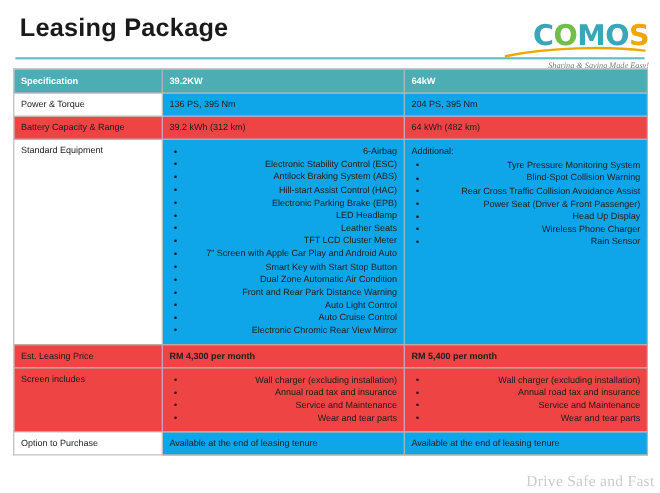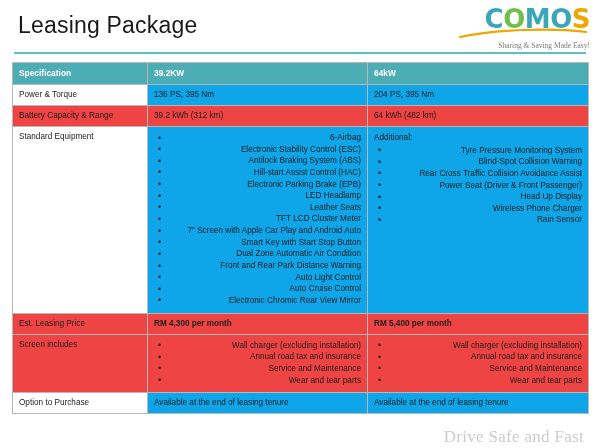--- a/index.html
+++ b/index.html
@@ -20,36 +20,36 @@
   .header {
     position: relative;
     height: 58px;
     background: #ffffff;
   }
   .page-title {
     position: absolute;
     left: 18px;
     top: 12px;
     font-size: 23px;
-    font-weight: normal;
+    font-weight: bold;
     color: #1a1a1a;
     letter-spacing: 0.2px;
   }
   .header-rule {
     position: absolute;
     left: 14px;
     right: 14px;
     bottom: 4px;
     height: 2px;
     background: #5fbfc4;
   }
   .logo-block {
     position: absolute;
     right: 10px;
-    top: 6px;
+    top: 20px;
     width: 150px;
     text-align: right;
   }
   .logo-word {
     font-size: 26px;
     font-weight: bold;
     letter-spacing: -0.5px;
     line-height: 1;
     font-family: "DejaVu Sans", sans-serif;
   }
@@ -62,20 +62,21 @@
     position: absolute;
     right: 2px;
     top: 21px;
     width: 130px;
     height: 12px;
   }
   .logo-tag {
     margin-top: 9px;
     font-size: 7.5px;
     color: #7a7a7a;
+    font-style: italic;
     font-family: "Liberation Serif", serif;
   }
 
   
   .table-wrap {
     position: absolute;
     left: 12px;
     top: 62px;
     width: 576px;
   }
@@ -130,23 +131,23 @@
   }
   .sub-head {
     margin: 0 0 1px 0;
     line-height: 1.42;
   }
   .bold-val { font-weight: bold; }
 
   
   .watermark {
     position: absolute;
-    right: 16px;
+    right: 5px;
     bottom: 1px;
-    font-size: 17px;
+    font-size: 14px;
     color: rgba(140,140,140,0.45);
     font-family: "Liberation Serif", serif;
     letter-spacing: 0.3px;
     pointer-events: none;
   }
 </style>
 </head>
 <body>
 
 <div class="header">

